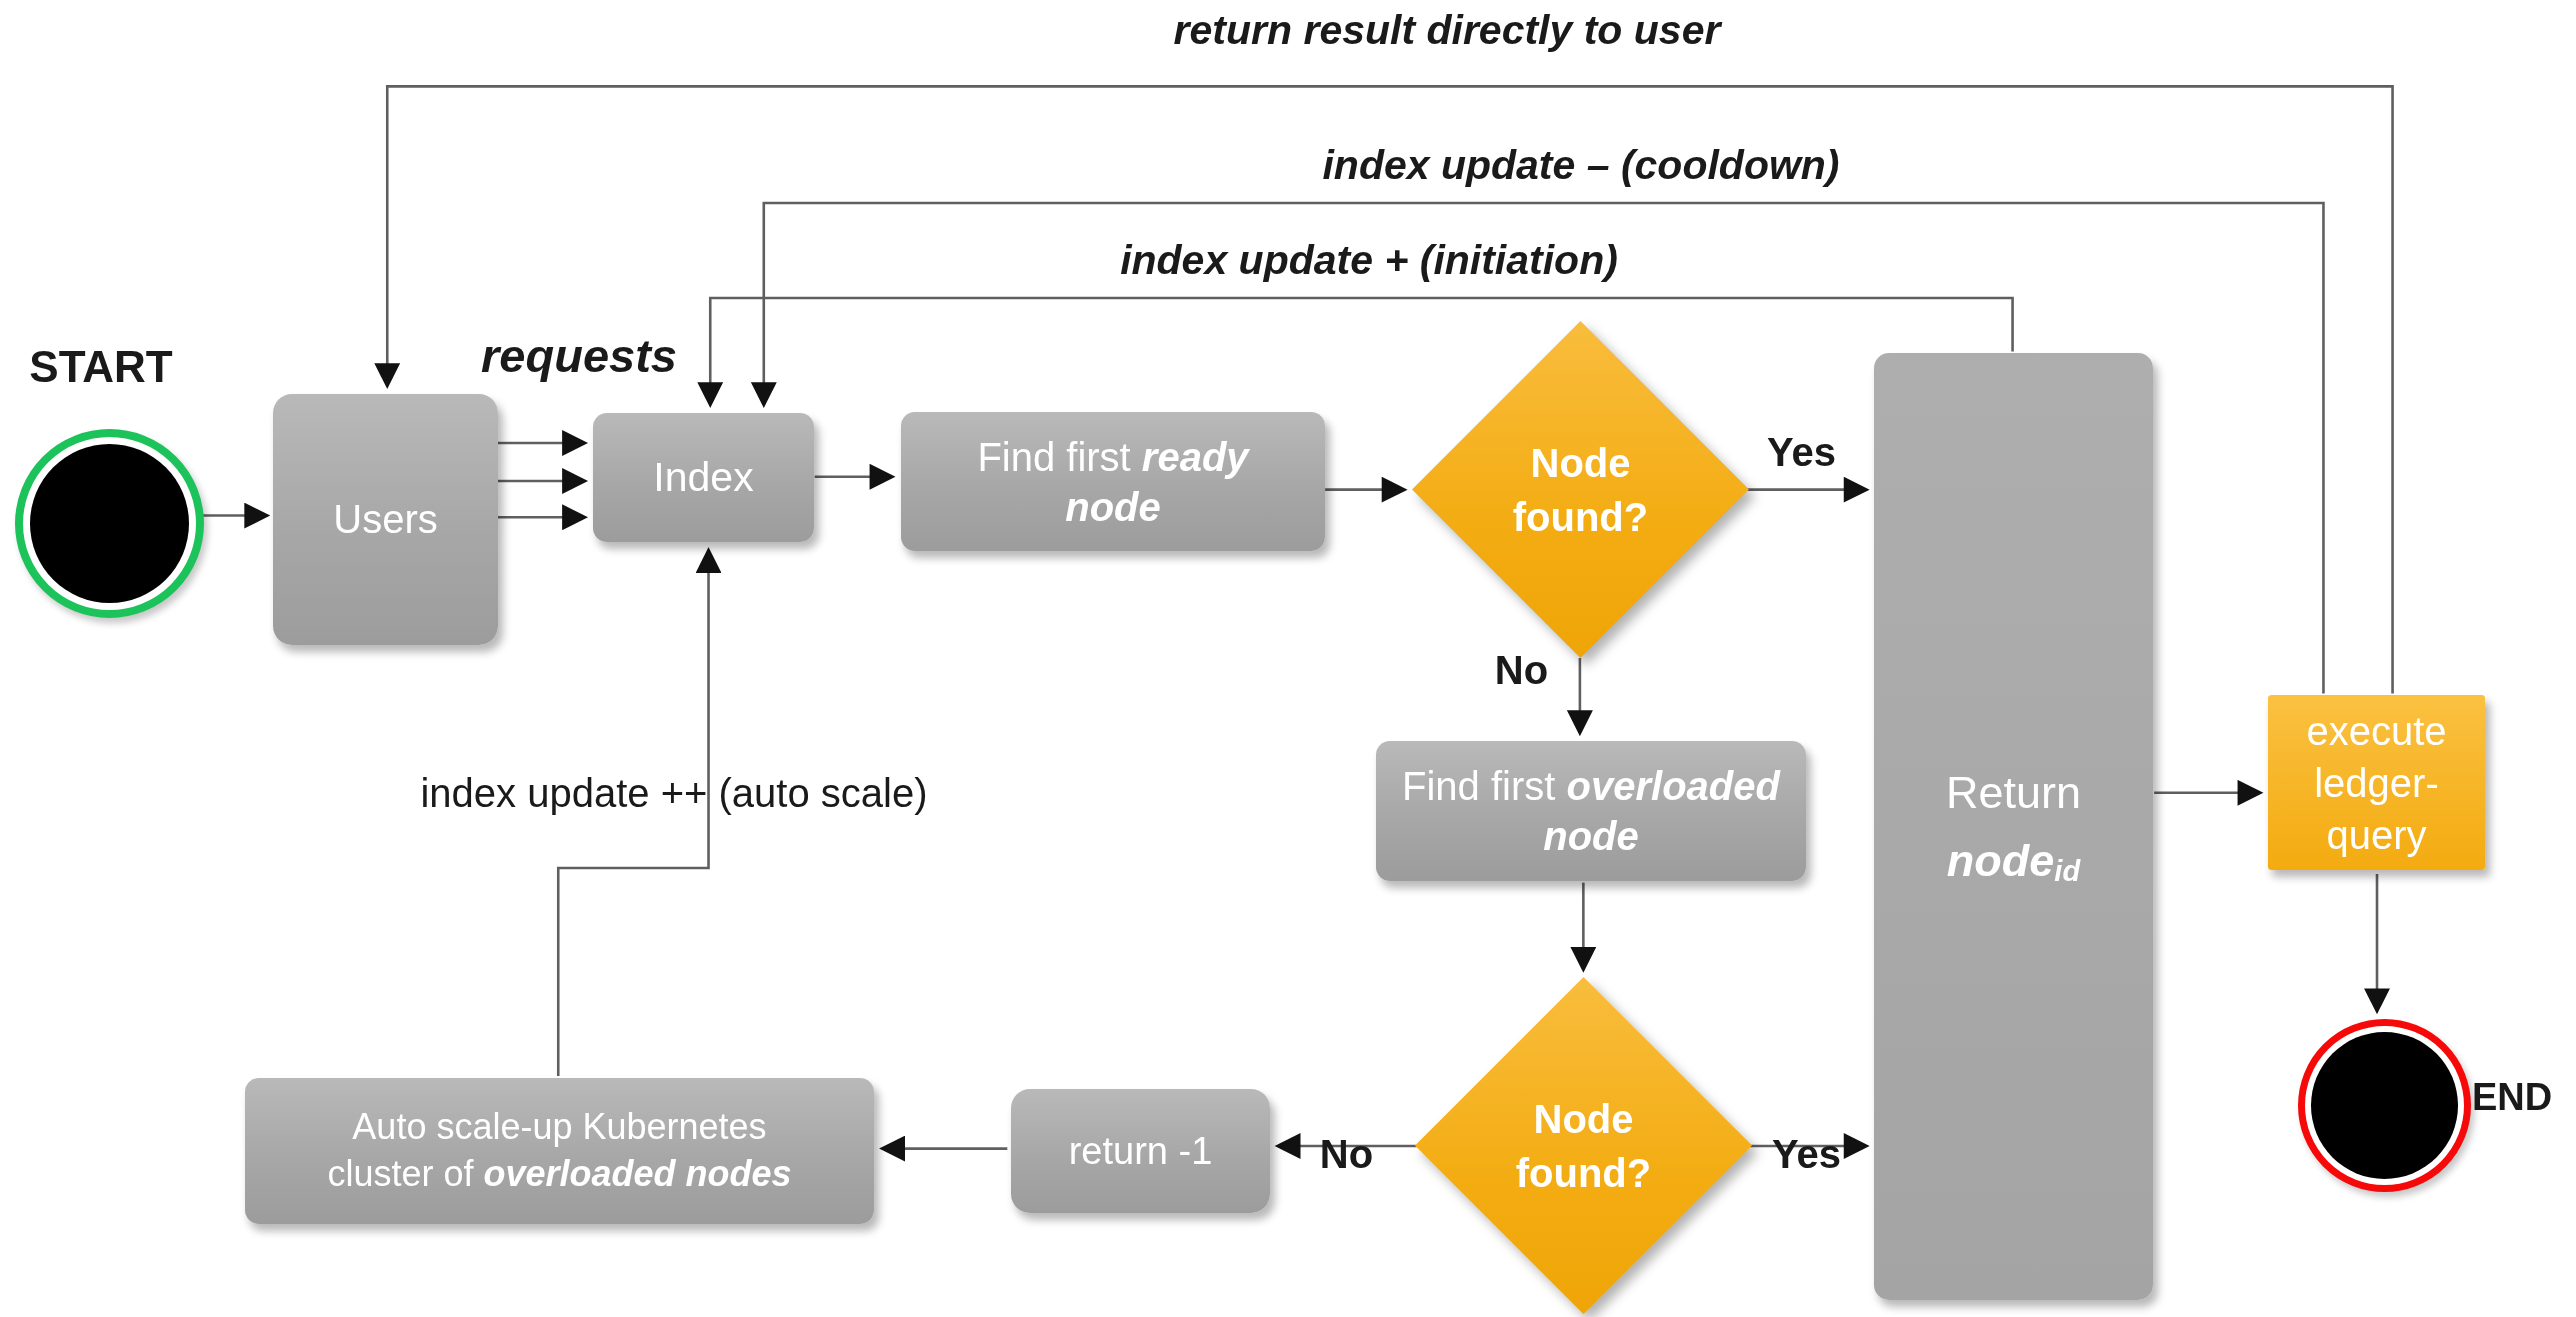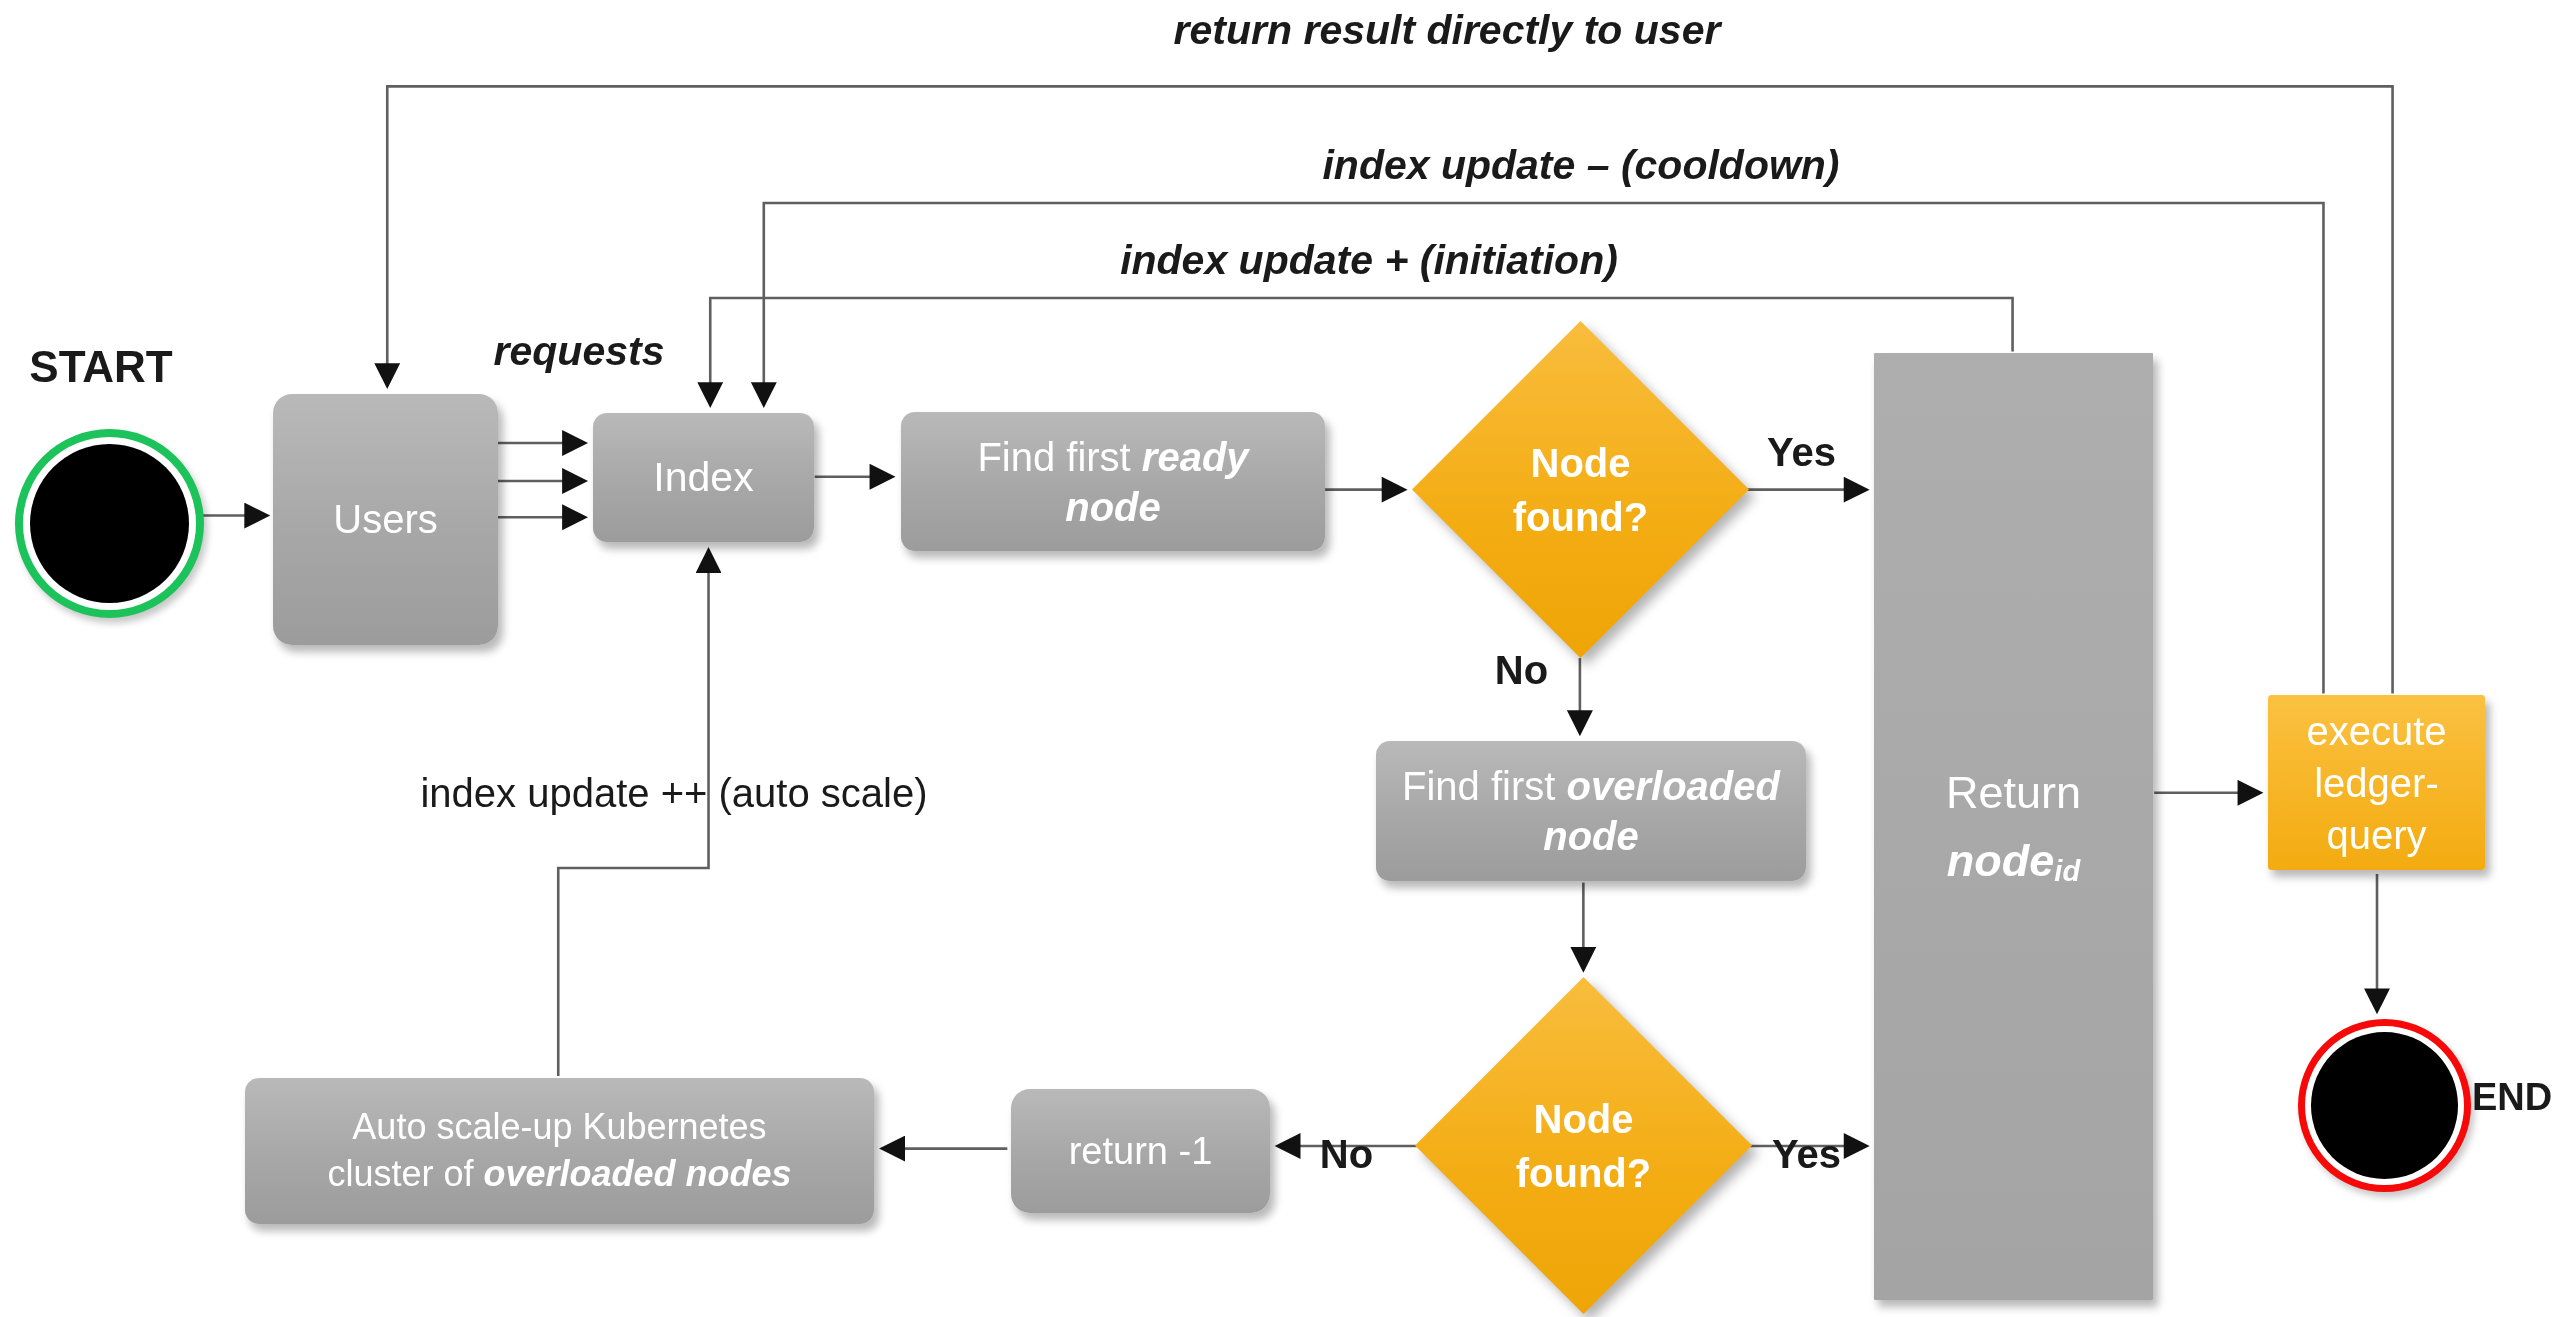--- a/index.html
+++ b/index.html
@@ -9,21 +9,21 @@
   }
   svg.wires{position:absolute;left:0;top:0;width:2576px;height:1317px;}
   .node{
     position:absolute;display:flex;align-items:center;justify-content:center;
     color:#fff;text-align:center;
     background:linear-gradient(180deg,#b9b9b9 0%,#a7a7a7 55%,#9c9c9c 100%);
     box-shadow:4.3px 7px 8.6px rgba(0,0,0,.28);
   }
   .r10{border-radius:19px;}
   .r14{border-radius:14px;}
-  .r6{border-radius:1px;}
+  .r6{border-radius:15px;}
   .r4{border-radius:3.5px;}
   .amber{background:linear-gradient(180deg,#fbc141 0%,#f3ab10 100%);}
   .em{font-style:italic;font-weight:bold;}
   .lbl{position:absolute;color:#1a1a1a;text-align:center;}
   .bold{font-weight:bold;}
   .bi{font-weight:bold;font-style:italic;}
   .diamond-wrap{position:absolute;filter:drop-shadow(6px 7.8px 6px rgba(0,0,0,.30));}
   .diamond{
     width:100%;height:100%;
     clip-path:polygon(50% 0,100% 50%,50% 100%,0 50%);
@@ -68,21 +68,21 @@
       <path d="M 2770 803 L 2770 100 L 448 100 L 448 446" marker-end="url(#arr)"></path>
       <path d="M 2690 803 L 2690 235 L 884 235 L 884 468" marker-end="url(#arr)"></path>
       <path d="M 2330 407 L 2330 345 L 822 345 L 822 468" marker-end="url(#arr)"></path>
     </g>
   </svg>
 
   <div class="lbl bi" style="left:1097px;top:7px;width:700px;font-size:41px;">return result directly to user</div>
   <div class="lbl bi" style="left:1231px;top:142px;width:700px;font-size:41px;">index update – (cooldown)</div>
   <div class="lbl bi" style="left:1019px;top:237px;width:700px;font-size:41px;">index update + (initiation)</div>
   <div class="lbl" style="left:389px;top:771px;width:570px;font-size:40px;">index update ++ (auto scale)</div>
-  <div class="lbl bi" style="left:471px;top:328px;width:216px;font-size:41px;">requests</div>
+  <div class="lbl bi" style="left:471px;top:328px;width:216px;font-size:47px;">requests</div>
 
   <div class="lbl bold" style="left:14px;top:342px;width:174px;font-size:44px;">START</div>
   <div class="lbl bold" style="left:2472px;top:1076px;width:112px;font-size:38px;text-align:left;">END</div>
 
   <div class="lbl bold" style="left:1754px;top:430px;width:95px;font-size:40px;">Yes</div>
   <div class="lbl bold" style="left:1474px;top:648px;width:95px;font-size:40px;">No</div>
   <div class="lbl bold" style="left:1299px;top:1132px;width:95px;font-size:40px;">No</div>
   <div class="lbl bold" style="left:1759px;top:1132px;width:95px;font-size:40px;">Yes</div>
 
   <div class="circle" style="left:14.7px;top:429px;width:173px;height:173px;border:8.6px solid #1cc25a;">

